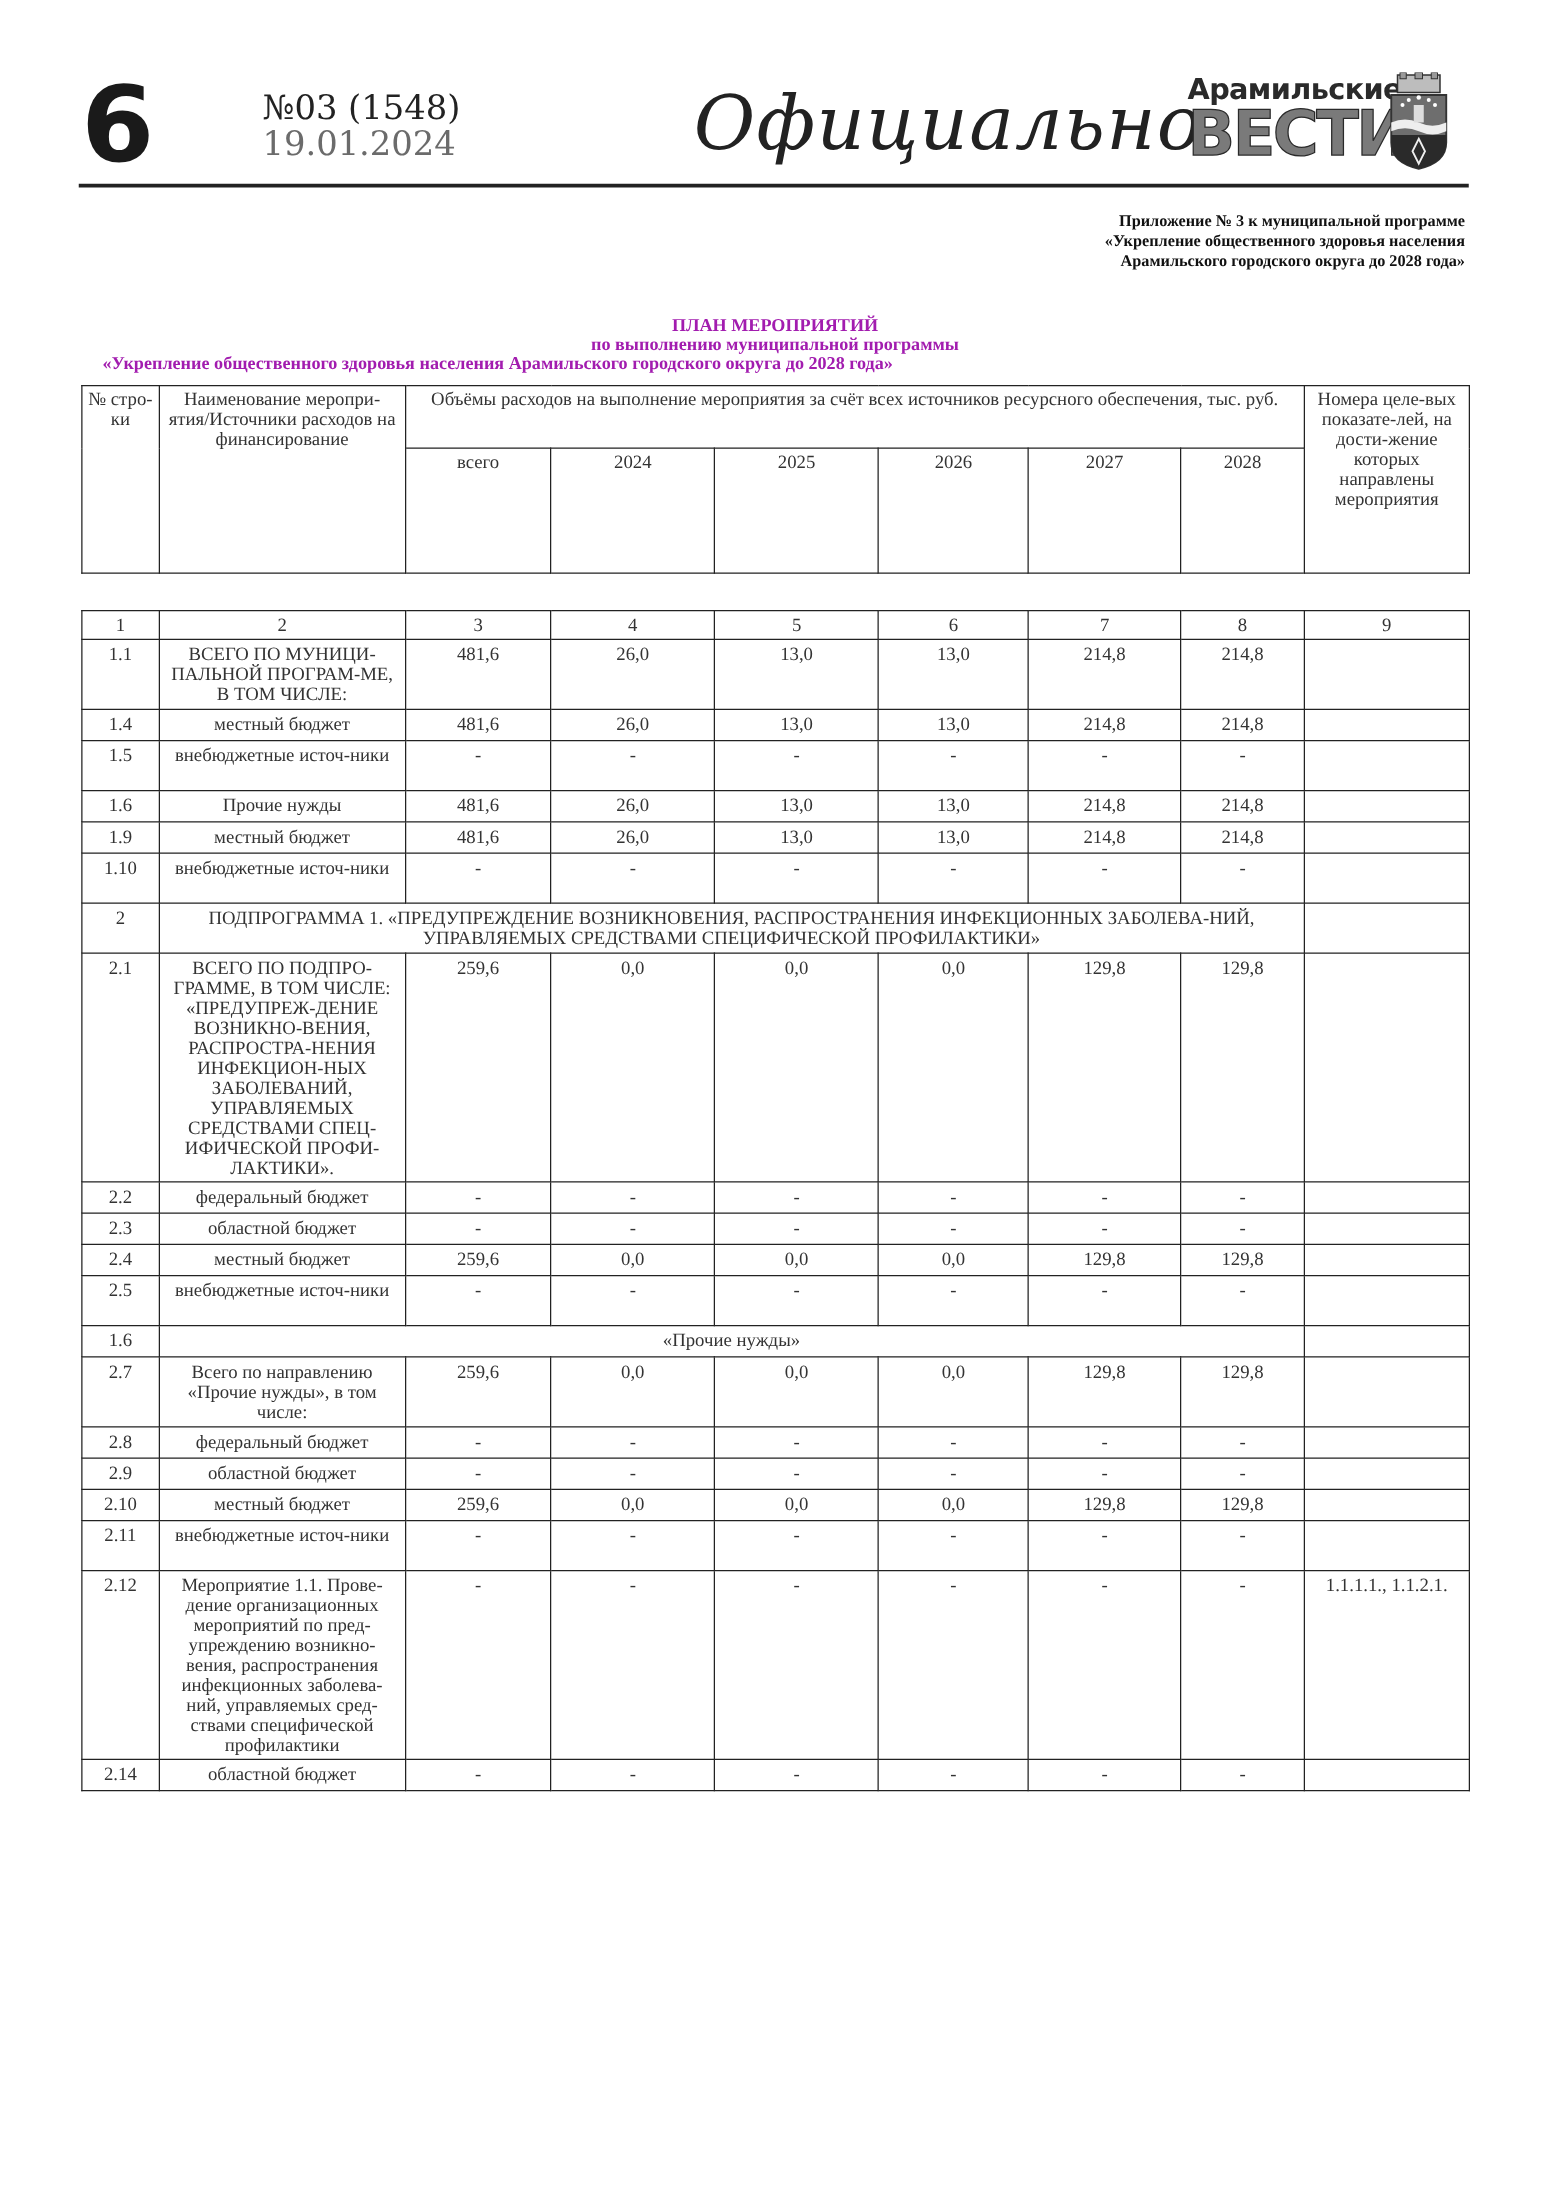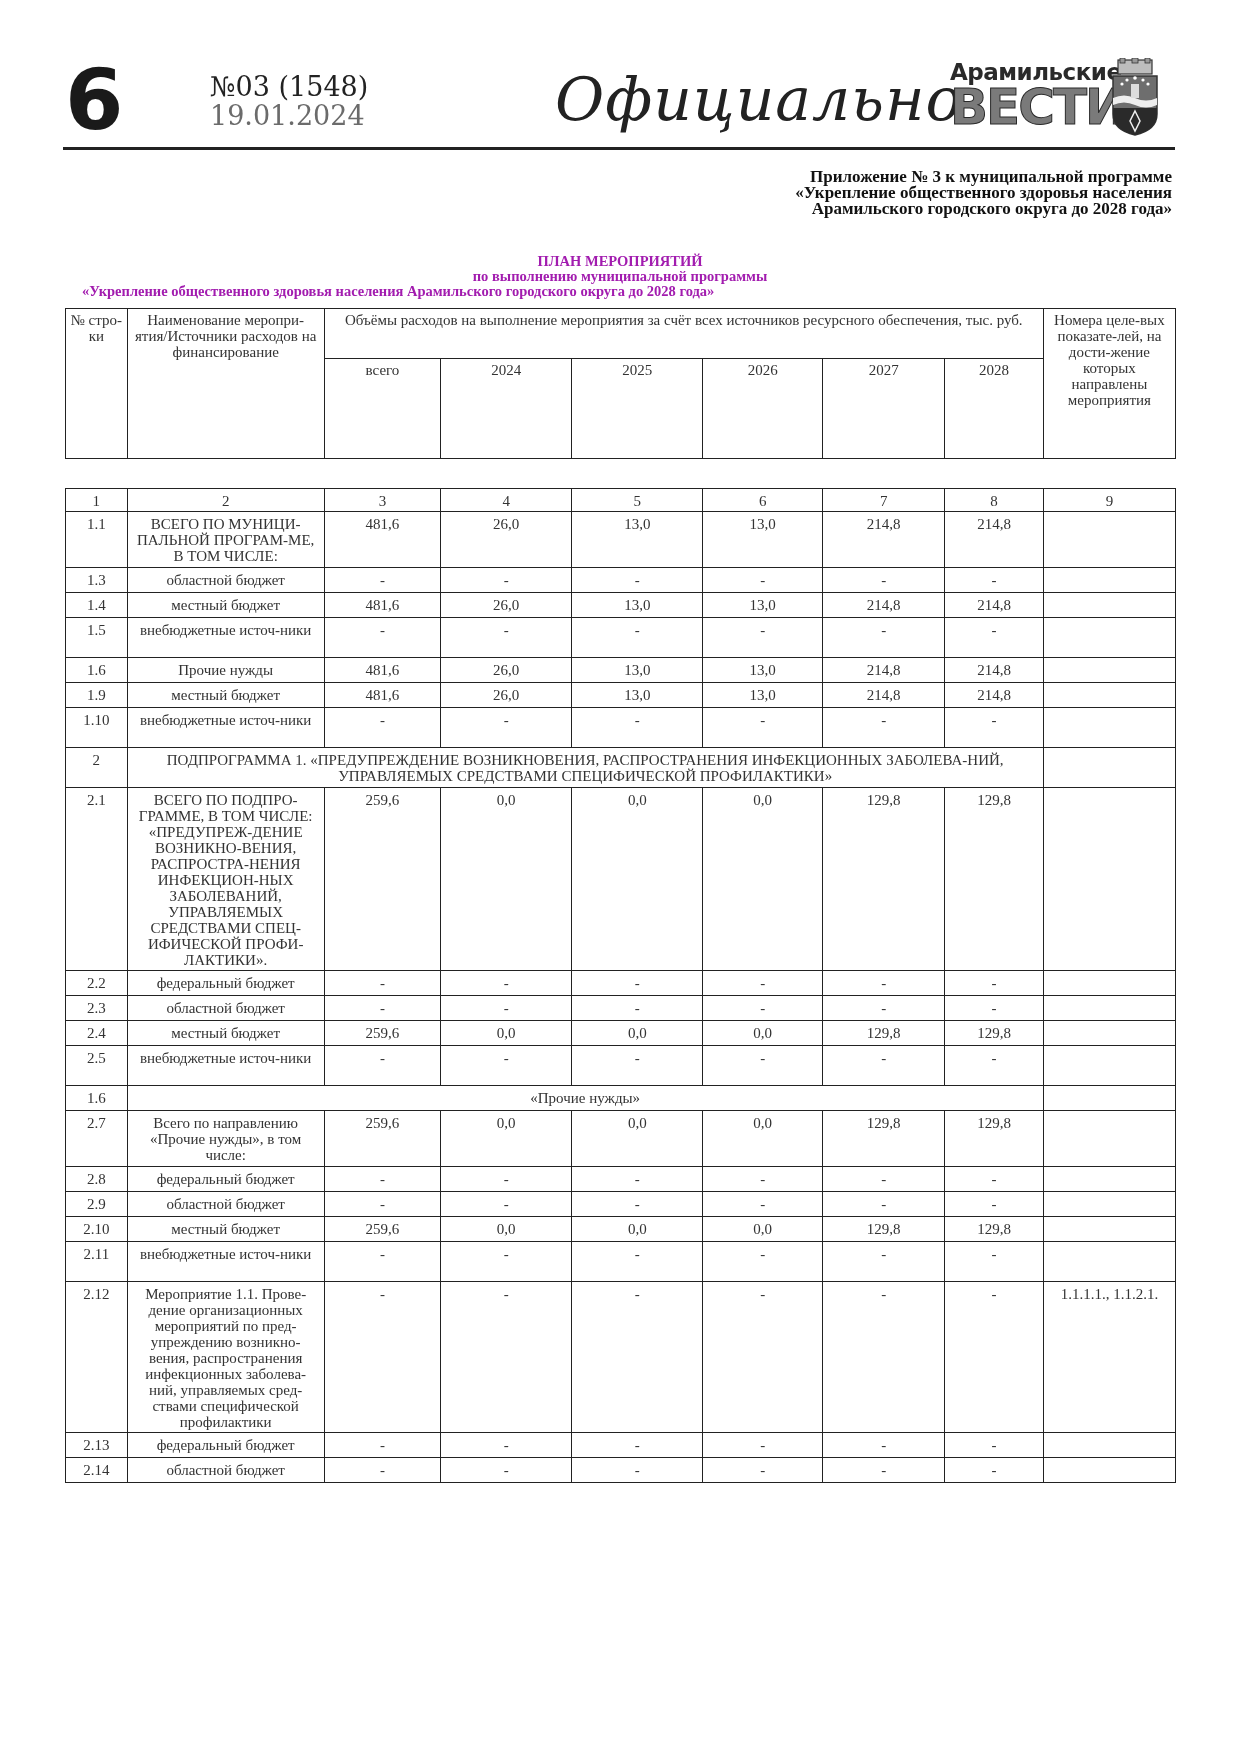--- a/index.html
+++ b/index.html
@@ -9,21 +9,21 @@
     .page-num { position: absolute; left: 10px; top: 58px; font-family: "DejaVu Sans", "Liberation Sans", sans-serif; font-weight: bold; font-size: 84px; line-height: 84px; color: #1a1a1a; letter-spacing: -2px; }
     .issue { position: absolute; left: 155px; top: 72px; font-size: 27px; line-height: 29px; color: #222; font-family: "DejaVu Serif", "Liberation Serif", serif; }
     .issue .date { color: #6b6b6b; }
     .section-title { position: absolute; left: 500px; top: 64px; font-size: 60px; font-style: italic; font-family: "DejaVu Serif", "Liberation Serif", serif; color: #222; letter-spacing: 1px; }
     .logo { position: absolute; left: 895px; top: 60px; width: 150px; height: 72px; }
     .logo .small { font-family: "DejaVu Sans", "Liberation Sans", sans-serif; font-weight: bold; font-size: 23px; line-height: 24px; color: #2a2a2a; letter-spacing: -0.5px; }
     .logo .big { font-family: "DejaVu Sans", "Liberation Sans", sans-serif; font-weight: bold; font-size: 50px; line-height: 46px; color: #7a7a7a; letter-spacing: -2px; -webkit-text-stroke: 1px #2a2a2a; transform: scaleY(1.0); }
     .crest { position: absolute; left: 1055px; top: 58px; width: 50px; height: 78px; }
     .masthead-rule { position: absolute; left: 8px; top: 147px; width: 1112px; height: 3px; background: #222; }
 
-    .appendix { position: absolute; right: 69px; top: 169px; text-align: right; font-weight: bold; font-size: 17px; line-height: 16px; color: #111; }
+    .appendix { position: absolute; right: 69px; top: 169px; text-align: right; font-weight: bold; font-size: 13px; line-height: 16px; color: #111; }
 
     .plan-title { position: absolute; left: 65px; width: 1110px; top: 254px; text-align: center; font-weight: bold; font-size: 14.5px; line-height: 15px; color: #a21caf; }
     .plan-title .l3 { text-align: left; padding-left: 17px; }
 
     table { border-collapse: collapse; position: absolute; left: 65px; table-layout: fixed; font-family: "Liberation Serif", "DejaVu Serif", serif; font-size: 15px; color: #333; }
     td, th { border: 1.5px solid #222; text-align: center; vertical-align: top; padding: 3px 4px 2px 4px; line-height: 16px; font-weight: normal; }
 
     .head-table { top: 308px; width: 1111px; }
     .head-table td { height: auto; }
     .body-table { top: 488px; width: 1111px; }
@@ -134,31 +134,20 @@
         <td>ВСЕГО ПО МУНИЦИ-ПАЛЬНОЙ ПРОГРАМ-МЕ, В ТОМ ЧИСЛЕ:</td>
         <td>481,6</td>
         <td>26,0</td>
         <td>13,0</td>
         <td>13,0</td>
         <td>214,8</td>
         <td>214,8</td>
         <td class="nowrap"></td>
       </tr>
       <tr style="height: 25px;">
-        <td>1.3</td>
-        <td>областной бюджет</td>
-        <td>-</td>
-        <td>-</td>
-        <td>-</td>
-        <td>-</td>
-        <td>-</td>
-        <td>-</td>
-        <td class="nowrap"></td>
-      </tr>
-      <tr style="height: 25px;">
         <td>1.4</td>
         <td>местный бюджет</td>
         <td>481,6</td>
         <td>26,0</td>
         <td>13,0</td>
         <td>13,0</td>
         <td>214,8</td>
         <td>214,8</td>
         <td class="nowrap"></td>
       </tr>
@@ -331,31 +320,20 @@
         <td>Мероприятие 1.1. Прове-дение организационных мероприятий по пред-упреждению возникно-вения, распространения инфекционных заболева-ний, управляемых сред-ствами специфической профилактики</td>
         <td>-</td>
         <td>-</td>
         <td>-</td>
         <td>-</td>
         <td>-</td>
         <td>-</td>
         <td class="nowrap">1.1.1.1., 1.1.2.1.</td>
       </tr>
       <tr style="height: 25px;">
-        <td>2.13</td>
-        <td>федеральный бюджет</td>
-        <td>-</td>
-        <td>-</td>
-        <td>-</td>
-        <td>-</td>
-        <td>-</td>
-        <td>-</td>
-        <td class="nowrap"></td>
-      </tr>
-      <tr style="height: 25px;">
         <td>2.14</td>
         <td>областной бюджет</td>
         <td>-</td>
         <td>-</td>
         <td>-</td>
         <td>-</td>
         <td>-</td>
         <td>-</td>
         <td class="nowrap"></td>
       </tr>

